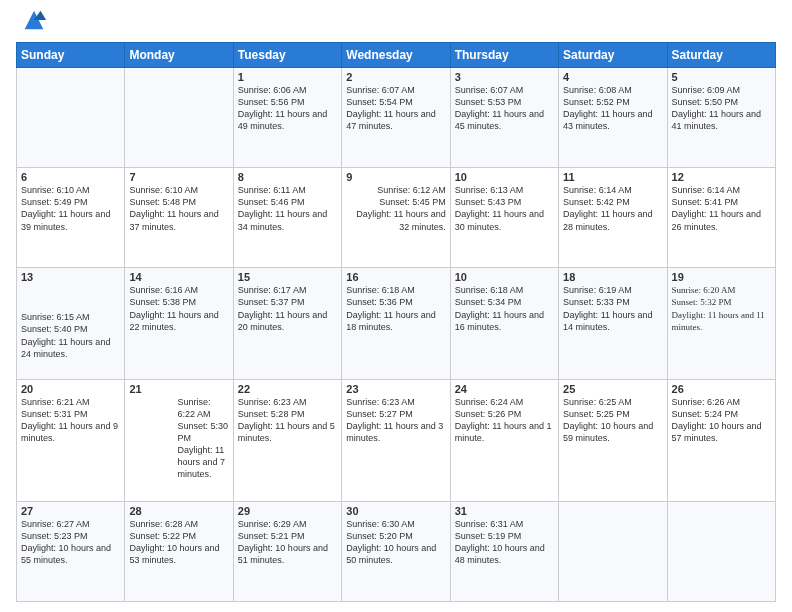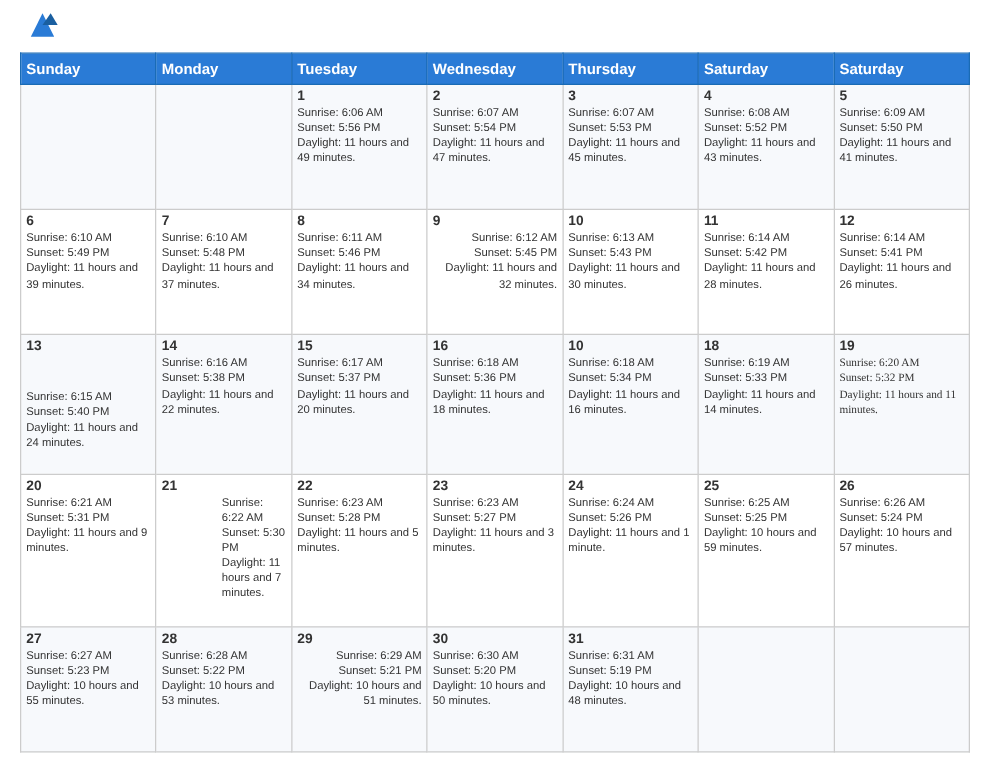--- a/index.html
+++ b/index.html
@@ -315,21 +315,21 @@
 Daylight: 10 hours and 55 minutes.</div>
           </td>
           <td>
             <span class="day-number">28</span>
             <div class="cell-text" style="white-space: pre-line;">Sunrise: 6:28 AM
 Sunset: 5:22 PM
 Daylight: 10 hours and 53 minutes.</div>
           </td>
           <td>
             <span class="day-number">29</span>
-            <div class="cell-text" style="white-space: pre-line; text-align: right;">Sunrise: 6:29 AM
+            <div class="cell-text" style="white-space: pre-line;">Sunrise: 6:29 AM
 Sunset: 5:21 PM
 Daylight: 10 hours and 51 minutes.</div>
           </td>
           <td>
             <span class="day-number">30</span>
             <div class="cell-text" style="white-space: pre-line;">Sunrise: 6:30 AM
 Sunset: 5:20 PM
 Daylight: 10 hours and 50 minutes.</div>
           </td>
           <td>

